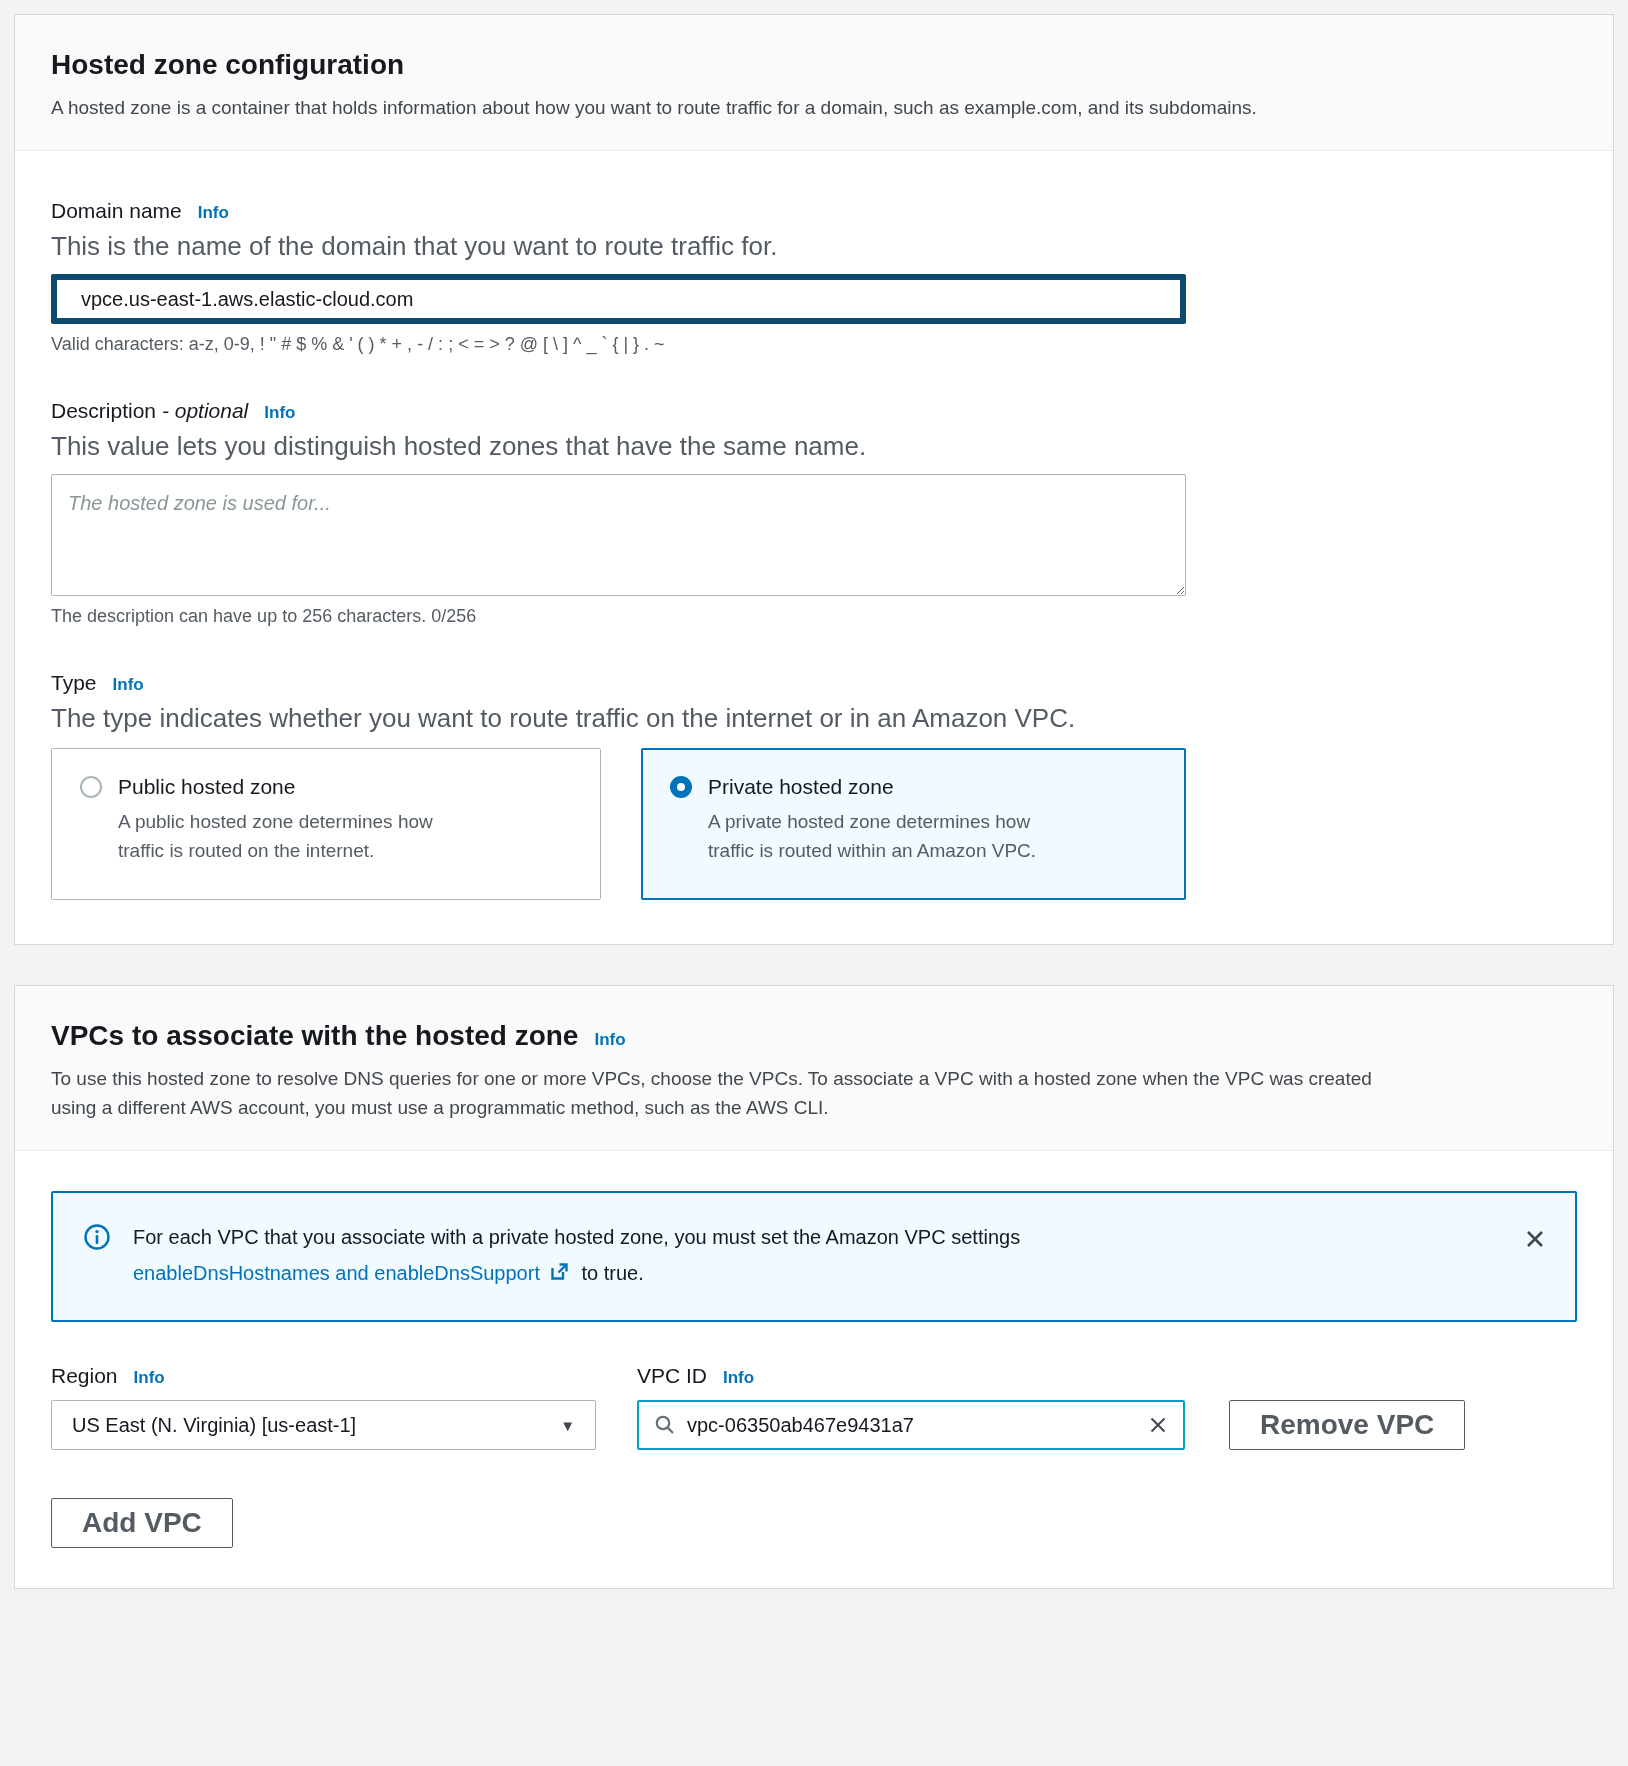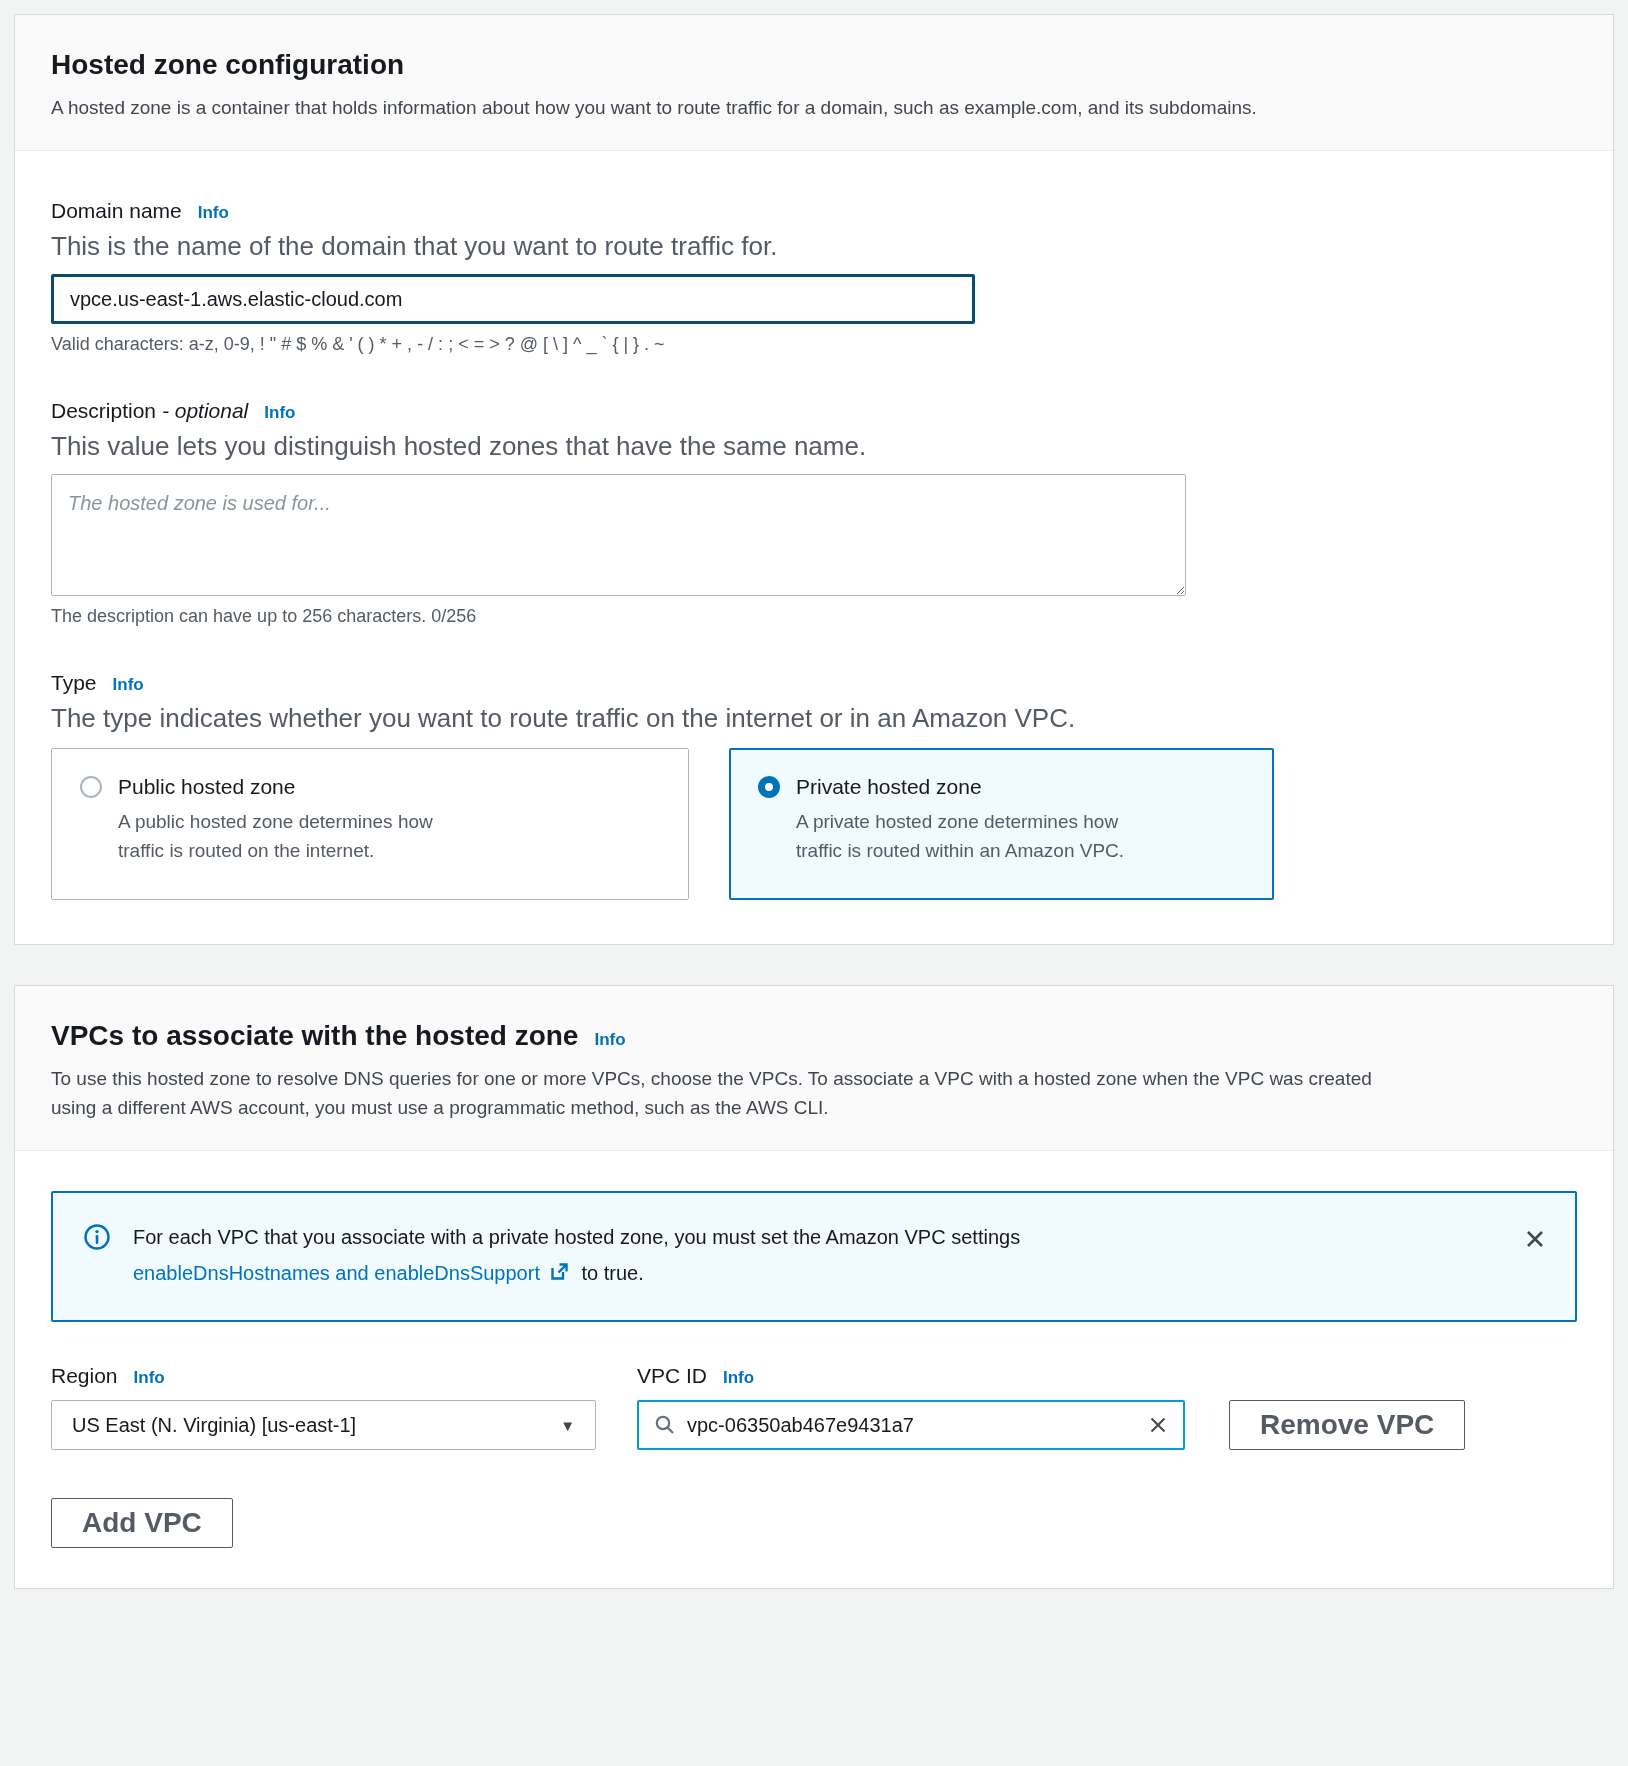--- a/index.html
+++ b/index.html
@@ -36,42 +36,42 @@
     text-decoration: none; cursor: pointer; white-space: nowrap;
   }
   .field-label-row { display: flex; align-items: baseline; gap: 16px; }
   .field-label { font-size: 21px; color: #16191f; }
   .optional { font-style: italic; }
   .field-helper { margin-top: 8px; font-size: 26px; color: #545b64; }
   .field-constraint { margin-top: 10px; font-size: 18px; color: #545b64; }
 
   .text-input {
     margin-top: 12px;
-    width: 924px; height: 50px;
-    border: 3px solid #0c4a6e; border-radius: 2px;
-    padding: 0 16px; font-size: 20px; color: #16191f;
+    width: 1135px; height: 50px;
+    border: 6px solid #0c4a6e; border-radius: 2px;
+    padding: 0 24px; font-size: 20px; color: #16191f;
     font-family: "Liberation Sans", sans-serif;
     background: #fff; display: block; outline: none;
   }
   .textarea-input {
     margin-top: 12px;
     width: 1135px; height: 122px;
     border: 1px solid #aab7b8; border-radius: 2px;
     padding: 14px 16px; font-size: 20px; color: #16191f;
     font-family: "Liberation Sans", sans-serif;
     background: #fff; display: block; outline: none;
     resize: both; line-height: 28px;
   }
   .textarea-input::placeholder { font-style: italic; color: #8a9699; opacity: 1; }
 
   .field-block { margin-top: 44px; }
 
   .tiles { display: flex; gap: 40px; margin-top: 14px; }
   .tile {
-    width: 638px; min-height: 152px;
+    width: 550px; min-height: 152px;
     border: 1px solid #aab7b8; border-radius: 2px;
     background: #fff; padding: 26px 28px 28px 28px;
     cursor: pointer;
   }
   .tile.selected {
     border: 2px solid #0073bb; background: #f1faff;
     padding: 25px 27px 29px 27px; width: 545px;
   }
   .tile-top { display: flex; align-items: center; gap: 16px; }
   .radio-outer {

